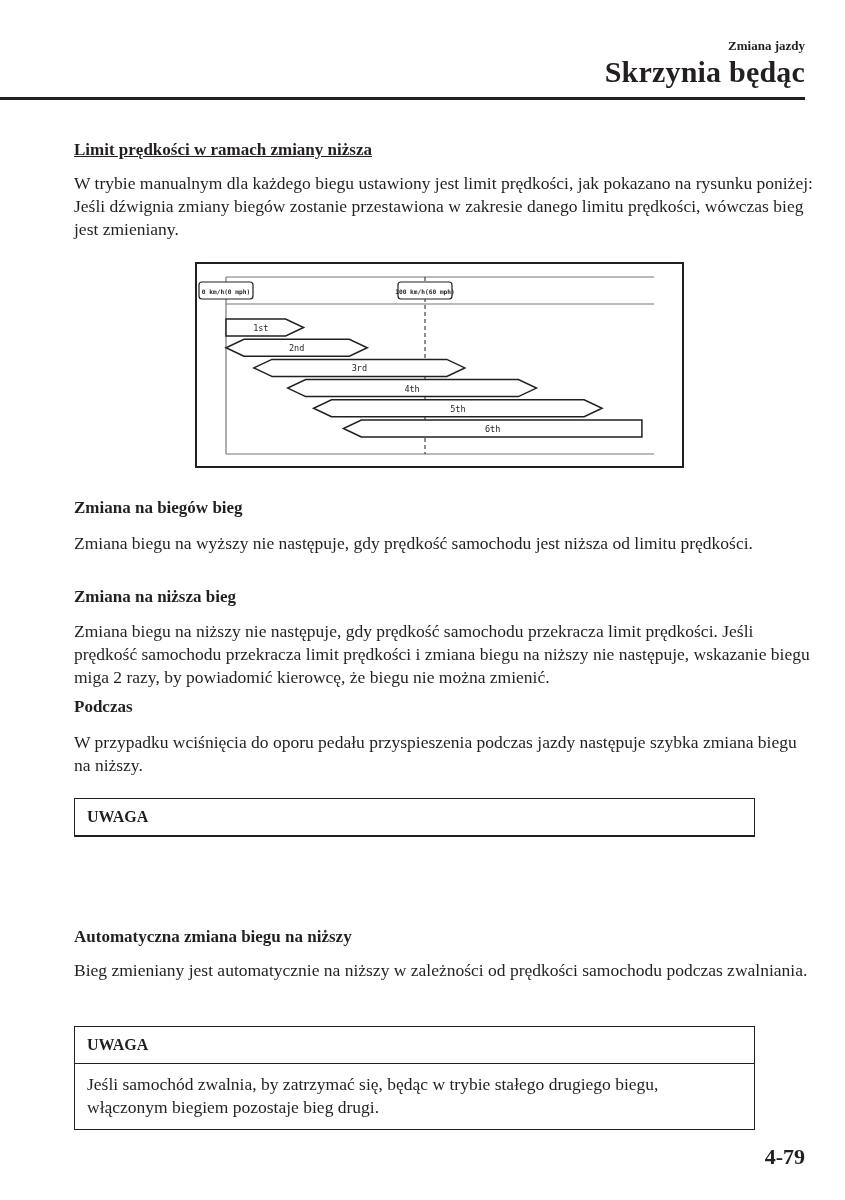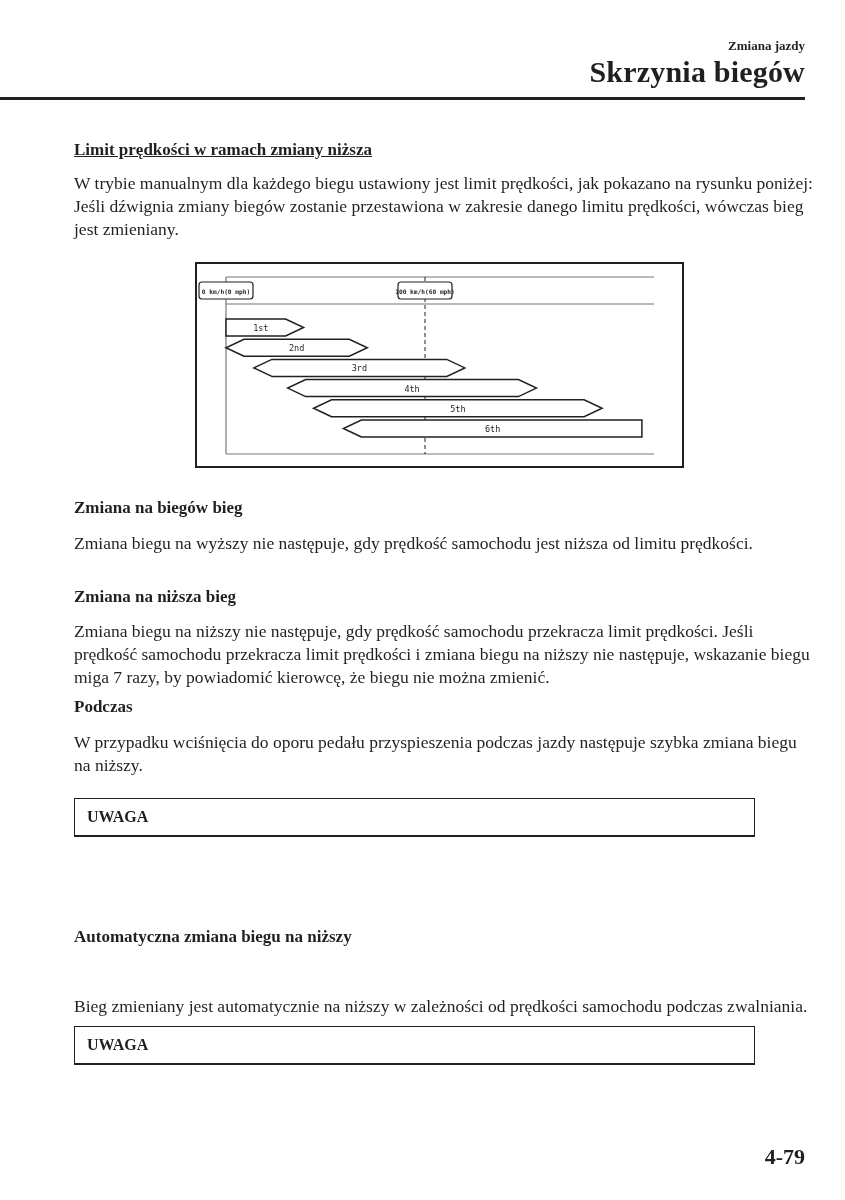--- a/index.html
+++ b/index.html
@@ -44,21 +44,21 @@
     position: absolute; right: 40px; top: 1144px;
     font-size: 22px; font-weight: bold;
   }
   #diagram { position: absolute; left: 0; top: 0; }
   #diagram text { font-family: "DejaVu Sans Mono", monospace; }
 </style>
 </head>
 <body>
 
 <div class="section-label">Zmiana jazdy</div>
-<div class="page-title">Skrzynia biegów</div>
+<div class="page-title">Skrzynia będąc</div>
 <div class="title-rule"></div>
 
 <div class="h-underline">Limit prędkości w ramach zmiany niższa</div>
 <div class="para" style="top:172px;">W trybie manualnym dla każdego biegu ustawiony jest limit prędkości, jak pokazano na rysunku poniżej: Jeśli dźwignia zmiany biegów zostanie przestawiona w zakresie danego limitu prędkości, wówczas bieg jest zmieniany.</div>
 
 <svg id="diagram" width="845" height="480">
   <rect x="196" y="263" width="487" height="204" fill="#fff" stroke="#231f20" stroke-width="2"></rect>
   <g id="diagram-layer">
       <line x1="226" y1="277" x2="654" y2="277" stroke="#777" stroke-width="1.2"></line>
       <line x1="226" y1="304" x2="654" y2="304" stroke="#777" stroke-width="1.2"></line>
@@ -81,29 +81,30 @@
       <text x="457.83500000000004" y="411.8" text-anchor="middle" font-size="8.5" fill="#231f20">5th</text>
       <polygon points="361.40999999999997,437 343.40999999999997,428.5 361.40999999999997,420 641.9100000000001,420 641.9100000000001,437" fill="#fff" stroke="#231f20" stroke-width="1.5"></polygon>
       <text x="492.66" y="432" text-anchor="middle" font-size="8.5" fill="#231f20">6th</text>
     </g>
 </svg>
 
 <div class="h-bold" style="top:498px;">Zmiana na biegów bieg</div>
 <div class="para" style="top:532px;">Zmiana biegu na wyższy nie następuje, gdy prędkość samochodu jest niższa od limitu prędkości.</div>
 
 <div class="h-bold" style="top:587px;">Zmiana na niższa bieg</div>
-<div class="para" style="top:620px;">Zmiana biegu na niższy nie następuje, gdy prędkość samochodu przekracza limit prędkości. Jeśli prędkość samochodu przekracza limit prędkości i zmiana biegu na niższy nie następuje, wskazanie biegu miga 7 razy, by powiadomić kierowcę, że biegu nie można zmienić.</div>
+<div class="para" style="top:620px;">Zmiana biegu na niższy nie następuje, gdy prędkość samochodu przekracza limit prędkości. Jeśli prędkość samochodu przekracza limit prędkości i zmiana biegu na niższy nie następuje, wskazanie biegu miga 2 razy, by powiadomić kierowcę, że biegu nie można zmienić.</div>
 
 <div class="h-bold" style="top:697px;">Podczas</div>
 <div class="para" style="top:731px;">W przypadku wciśnięcia do oporu pedału przyspieszenia podczas jazdy następuje szybka zmiana biegu na niższy.</div>
 
 <div class="note" style="top:798px;">
   <div class="note-head">UWAGA</div>
 </div>
 
 <div class="h-bold" style="top:927px;">Automatyczna zmiana biegu na niższy</div>
-<div class="para" style="top:959px;margin-top:36px;">Bieg zmieniany jest automatycznie na niższy w zależności od prędkości samochodu podczas zwalniania.</div>
+<div class="para" style="top:959px;">Bieg zmieniany jest automatycznie na niższy w zależności od prędkości samochodu podczas zwalniania.</div>
 
 <div class="note" style="top:1026px;">
   <div class="note-head">UWAGA</div>
+  <div class="note-body">Jeśli samochód zwalnia, by zatrzymać się, będąc w trybie stałego drugiego biegu, włączonym biegiem pozostaje bieg drugi.</div>
 </div>
 
 <div class="page-number">4-79</div>
 
 </body></html>

